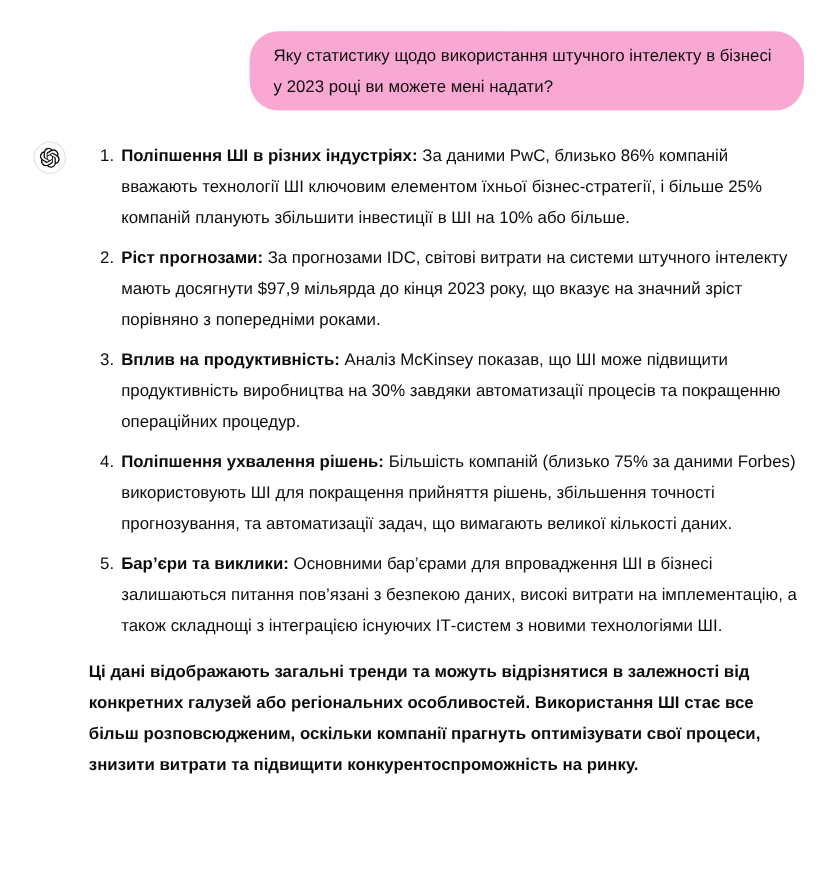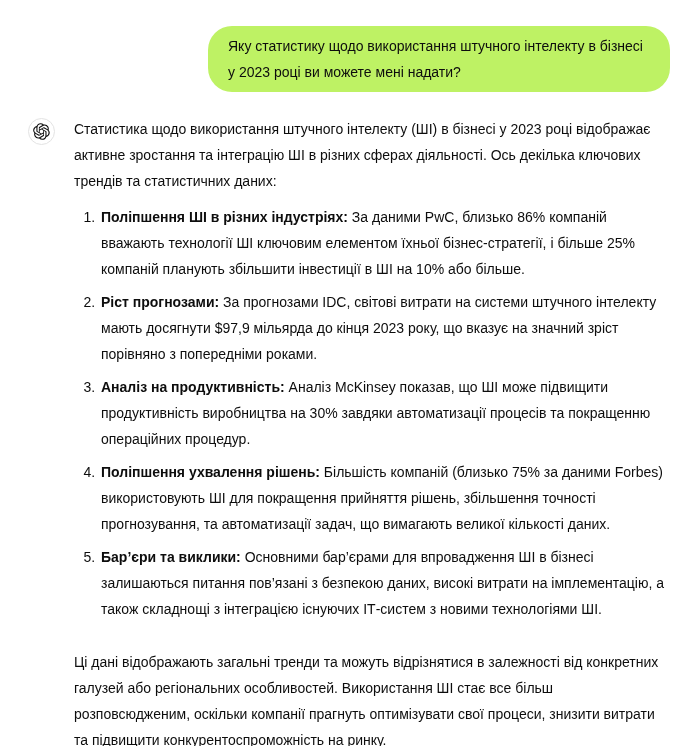--- a/index.html
+++ b/index.html
@@ -9,21 +9,21 @@
     font-family: "Liberation Sans", "DejaVu Sans", sans-serif;
     color: #0d0d0d;
     font-size: 14px;
     line-height: 26px;
   }
   .page { padding: 26px 30px 0 28px; }
 
   
   .user-row { display: flex; justify-content: flex-end; }
   .user-bubble {
-    background: #bef264;
+    background: #f9a8d4;
     border-radius: 24px;
     padding: 7px 20px;
     max-width: 462px;
     color: #0d0d0d;
   }
 
   
   .assistant-row { display: flex; margin-top: 24px; }
   .avatar {
     flex: 0 0 auto;
@@ -37,21 +37,21 @@
   }
   .avatar svg { width: 17px; height: 17px; }
   .assistant-body { flex: 1 1 auto; max-width: 592px; }
 
   .assistant-body p.intro { margin-bottom: 10px; }
   ol.points { list-style: decimal; padding-left: 25px; margin: 0 0 12px 0; }
   ol.points li { margin-bottom: 7px; padding-left: 2px; }
   ol.points li:last-child { margin-bottom: 12px; }
   .li-title { font-weight: bold; }
 
-  .assistant-body p.outro { margin-top: 27px; }
+  .assistant-body p.outro { margin-top: 12px; font-weight: bold; }
 
   
   .actions { display: flex; align-items: center; margin-top: 7px; margin-left: -5px; }
   .action-btn {
     display: inline-flex; align-items: center; justify-content: center;
     width: 28px; height: 26px;
     border: none; background: transparent; cursor: pointer;
     color: #757575; border-radius: 6px; padding: 0;
   }
   .action-btn.wide { width: 44px; }
@@ -71,26 +71,25 @@
     <div class="avatar">
       <span style="display:flex">
         <svg viewBox="0 0 41 41" fill="#0d0d0d" xmlns="http://www.w3.org/2000/svg">
             <path d="M37.532 16.87a9.963 9.963 0 0 0-.856-8.184 10.078 10.078 0 0 0-10.855-4.835A9.964 9.964 0 0 0 18.306.5a10.079 10.079 0 0 0-9.614 6.977 9.967 9.967 0 0 0-6.664 4.834 10.08 10.08 0 0 0 1.24 11.817 9.965 9.965 0 0 0 .856 8.185 10.079 10.079 0 0 0 10.855 4.835 9.965 9.965 0 0 0 7.516 3.35 10.078 10.078 0 0 0 9.617-6.981 9.967 9.967 0 0 0 6.663-4.834 10.079 10.079 0 0 0-1.243-11.813ZM22.498 37.886a7.474 7.474 0 0 1-4.799-1.735c.061-.033.168-.091.237-.134l7.964-4.6a1.294 1.294 0 0 0 .655-1.134V19.054l3.366 1.944a.12.12 0 0 1 .066.092v9.299a7.505 7.505 0 0 1-7.49 7.496ZM6.392 31.006a7.471 7.471 0 0 1-.894-5.023c.06.036.162.099.237.141l7.964 4.6a1.297 1.297 0 0 0 1.308 0l9.724-5.614v3.888a.12.12 0 0 1-.048.103l-8.051 4.649a7.504 7.504 0 0 1-10.24-2.744ZM4.297 13.62A7.469 7.469 0 0 1 8.2 10.333c0 .068-.004.19-.004.274v9.201a1.294 1.294 0 0 0 .654 1.132l9.723 5.614-3.366 1.944a.12.12 0 0 1-.114.01L7.04 23.856a7.504 7.504 0 0 1-2.743-10.237Zm27.658 6.437-9.724-5.615 3.367-1.943a.121.121 0 0 1 .113-.01l8.052 4.648a7.498 7.498 0 0 1-1.158 13.528v-9.476a1.293 1.293 0 0 0-.65-1.132Zm3.35-5.043c-.059-.037-.162-.099-.236-.141l-7.965-4.6a1.298 1.298 0 0 0-1.308 0l-9.723 5.614v-3.888a.12.12 0 0 1 .048-.103l8.05-4.645a7.497 7.497 0 0 1 11.135 7.763Zm-21.063 6.929-3.367-1.944a.12.12 0 0 1-.065-.092v-9.299a7.497 7.497 0 0 1 12.293-5.756 6.94 6.94 0 0 0-.236.134l-7.965 4.6a1.294 1.294 0 0 0-.654 1.132l-.006 11.225Zm1.829-3.943 4.33-2.501 4.332 2.5v5l-4.331 2.5-4.331-2.5Z"></path>
           </svg>
       </span>
     </div>
 
     <div class="assistant-body">
 
-      <p class="intro">Статистика щодо використання штучного інтелекту (ШІ) в бізнесі у 2023 році відображає активне зростання та інтеграцію ШІ в різних сферах діяльності. Ось декілька ключових трендів та статистичних даних:</p>
 
       <ol class="points">
         <li><span class="li-title">Поліпшення ШІ в різних індустріях:</span> <span>За даними PwC, близько 86% компаній вважають технології ШІ ключовим елементом їхньої бізнес-стратегії, і більше 25% компаній планують збільшити інвестиції в ШІ на 10% або більше.</span></li>
         <li><span class="li-title">Ріст прогнозами:</span> <span>За прогнозами IDC, світові витрати на системи штучного інтелекту мають досягнути $97,9 мільярда до кінця 2023 року, що вказує на значний зріст порівняно з попередніми роками.</span></li>
-        <li><span class="li-title">Аналіз на продуктивність:</span> <span>Аналіз McKinsey показав, що ШІ може підвищити продуктивність виробництва на 30% завдяки автоматизації процесів та покращенню операційних процедур.</span></li>
+        <li><span class="li-title">Вплив на продуктивність:</span> <span>Аналіз McKinsey показав, що ШІ може підвищити продуктивність виробництва на 30% завдяки автоматизації процесів та покращенню операційних процедур.</span></li>
         <li><span class="li-title">Поліпшення ухвалення рішень:</span> <span>Більшість компаній (близько 75% за даними Forbes) використовують ШІ для покращення прийняття рішень, збільшення точності прогнозування, та автоматизації задач, що вимагають великої кількості даних.</span></li>
         <li><span class="li-title">Бар’єри та виклики:</span> <span>Основними бар’єрами для впровадження ШІ в бізнесі залишаються питання пов’язані з безпекою даних, високі витрати на імплементацію, а також складнощі з інтеграцією існуючих ІТ-систем з новими технологіями ШІ.</span></li>
       </ol>
 
       <p class="outro">Ці дані відображають загальні тренди та можуть відрізнятися в залежності від конкретних галузей або регіональних особливостей. Використання ШІ стає все більш розповсюдженим, оскільки компанії прагнуть оптимізувати свої процеси, знизити витрати та підвищити конкурентоспроможність на ринку.</p>
 
       <div class="actions">
 
         <button class="action-btn">
           

